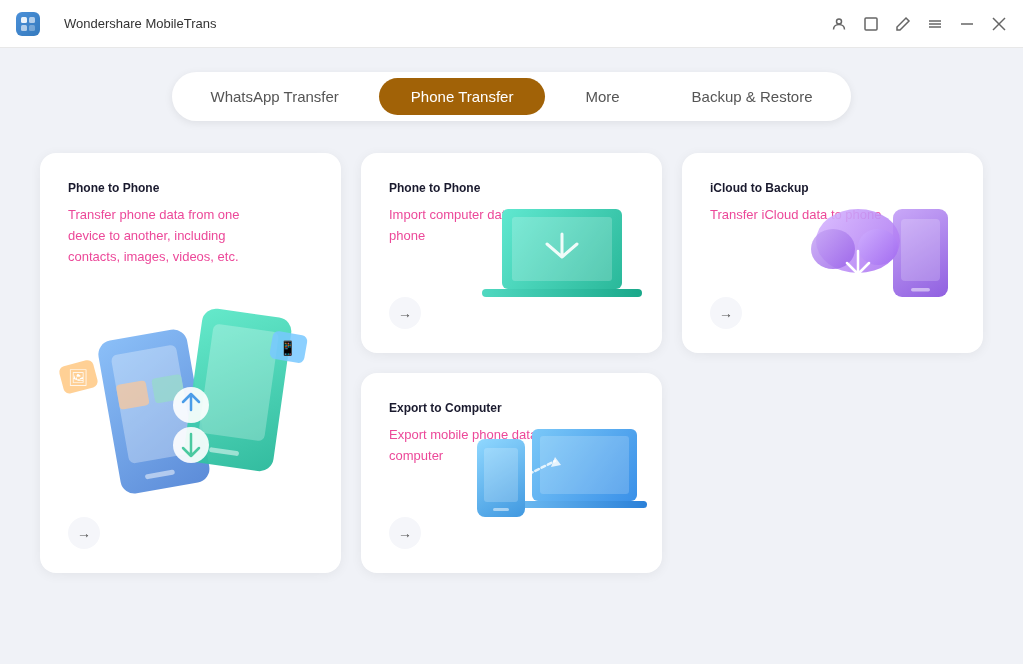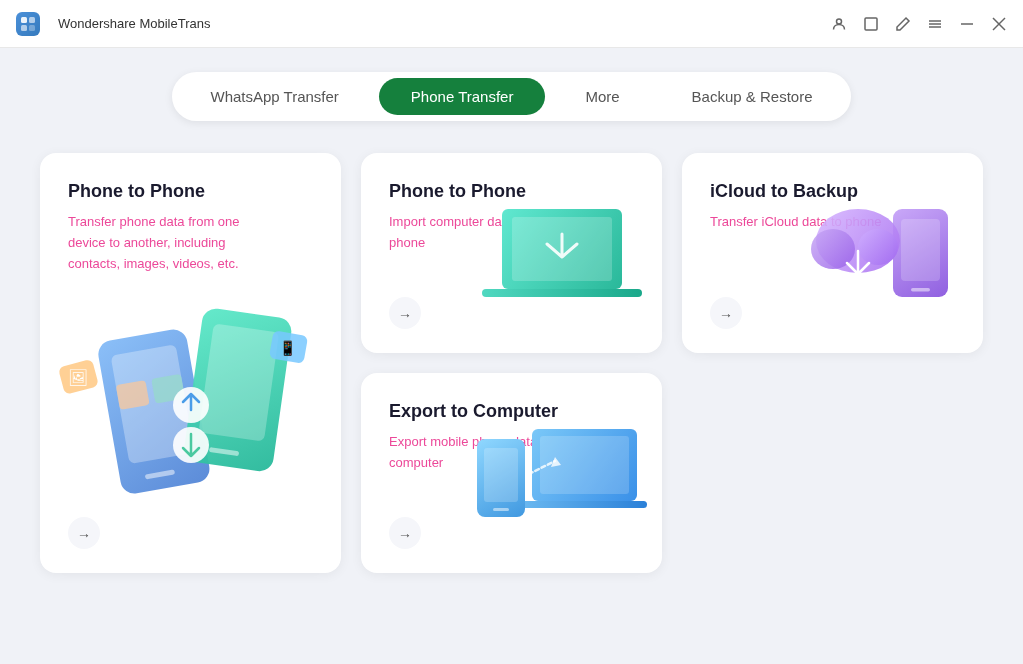--- a/index.html
+++ b/index.html
@@ -19,21 +19,21 @@
       display: flex;
       align-items: center;
       justify-content: space-between;
       padding: 0 16px;
       border-bottom: 1px solid #e8e8e8;
       -webkit-app-region: drag;
     }
     .title-bar-left {
       display: flex;
       align-items: center;
-      gap: 18px;
+      gap: 24px;
     }
     .app-icon {
       width: 24px;
       height: 24px;
       border-radius: 6px;
       background: linear-gradient(135deg, #4a90d9, #357abd);
       display: flex;
       align-items: center;
       justify-content: center;
       font-size: 12px;
@@ -94,21 +94,21 @@
       padding: 10px 32px;
       border-radius: 50px;
       cursor: pointer;
       font-size: 15px;
       font-weight: 500;
       color: #555;
       transition: all 0.2s;
       white-space: nowrap;
     }
     .nav-tab.active {
-      background: #15803d;
+      background: #a16207;
       color: #ffffff;
     }
 
     
     .cards-grid {
       display: grid;
       grid-template-columns: 1fr 1fr 1fr;
       grid-template-rows: auto auto;
       gap: 20px;
     }
@@ -126,21 +126,21 @@
     }
 
     
     .card-large {
       grid-row: 1 / 3;
       grid-column: 1 / 2;
       min-height: 420px;
     }
 
     .card-title {
-      font-size: 18px;
+      font-size: 12px;
       font-weight: 700;
       color: #1a1a2e;
       margin-bottom: 10px;
     }
     .card-desc {
       font-size: 13px;
       color: #ec4899;
       line-height: 1.6;
       max-width: 200px;
     }

